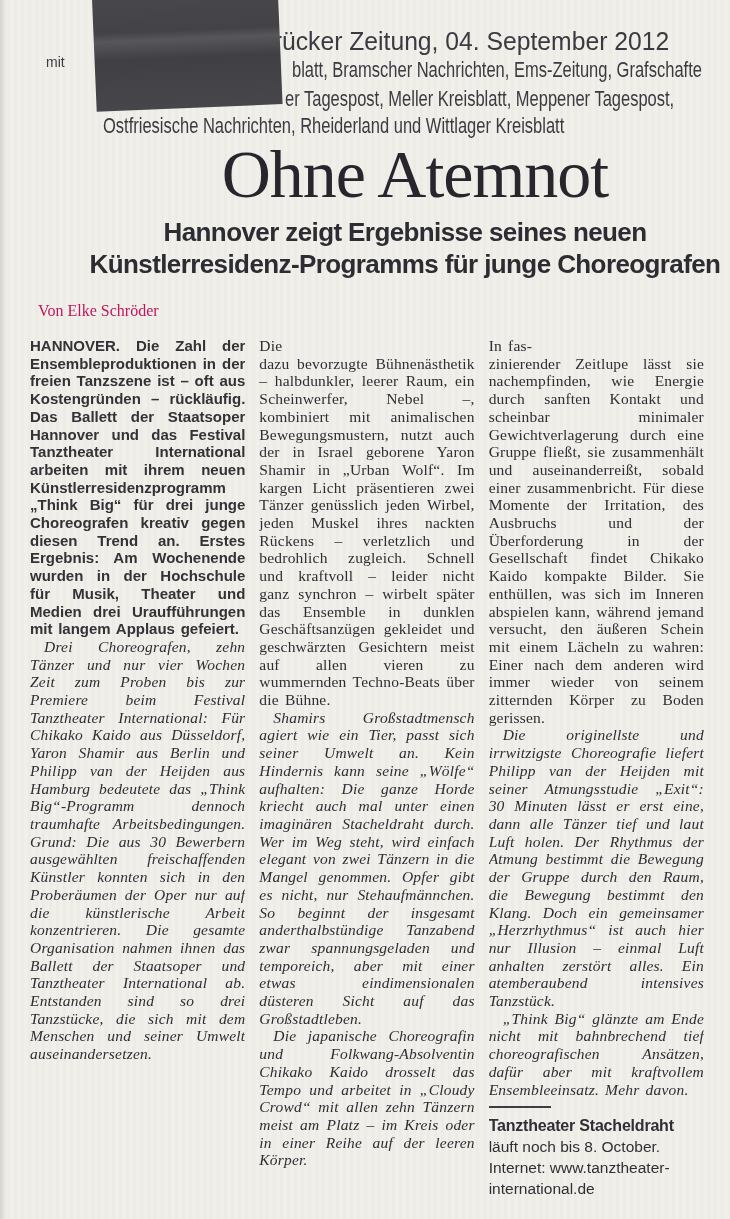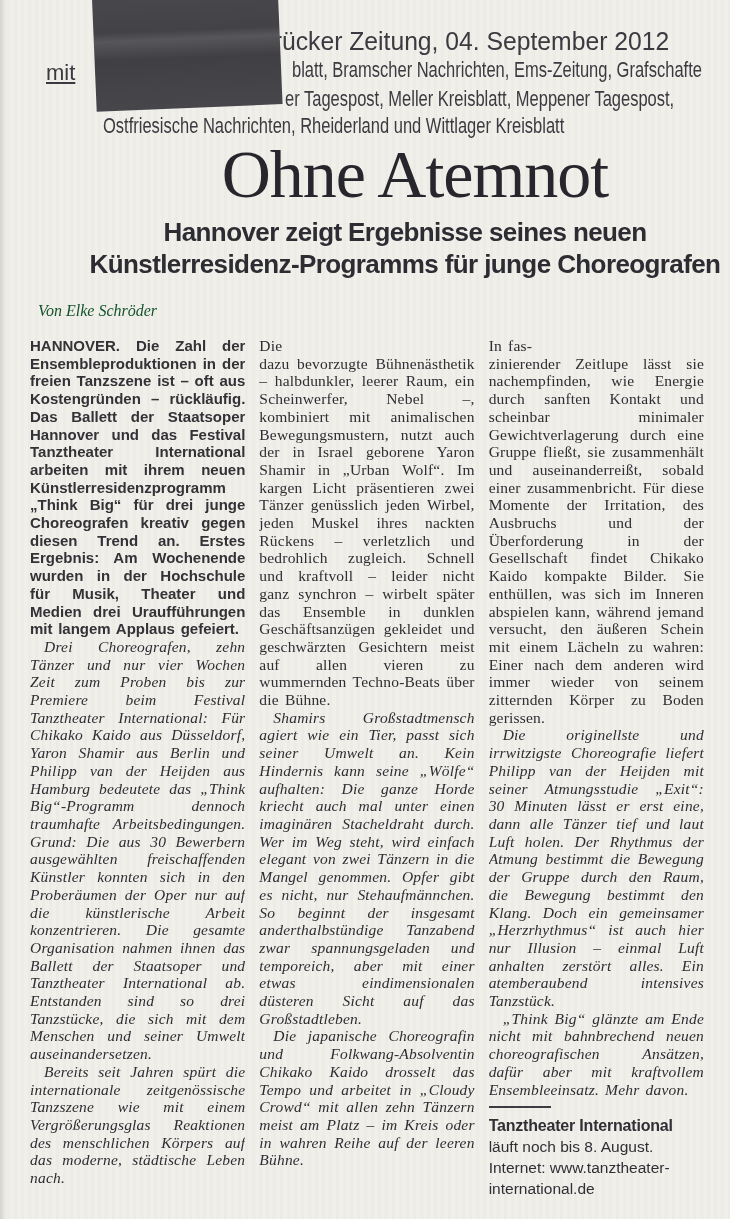--- a/index.html
+++ b/index.html
@@ -21,21 +21,21 @@
   body::after {
     content:""; position:absolute; left:0; top:0; bottom:0; width:7px; z-index:0;
     background: linear-gradient(90deg, rgba(0,0,0,0.10), rgba(0,0,0,0));
     pointer-events:none;
   }
 
   
   .mh { position:absolute; white-space:nowrap; z-index:1;
         font-family:"Liberation Sans", sans-serif; color:#3a3a40; }
   #mh1 { top:26px; left:260px; font-size:26px; transform:scaleX(0.95); transform-origin:left top; }
-  #mh2a { top:60px; left:46px;  font-size:22px;text-decoration:underline; }
+  #mh2a { top:54px; left:46px;  font-size:14px; }
   #mh2b { top:57px; left:292px; font-size:22px; transform:scaleX(0.75); transform-origin:left top; }
   #mh3  { top:86px; left:285px; font-size:22px; transform:scaleX(0.75); transform-origin:left top; }
   #mh4  { top:113px; left:103px; font-size:22px; transform:scaleX(0.75); transform-origin:left top; }
 
   
   .redaction {
     position:absolute; left:94px; top:-18px; width:186px; height:126px; z-index:5;
     background: linear-gradient(180deg, #4a494e 0%, #434247 38%, #57565a 45%, #403f44 60%, var(--redaction, #47464b) 100%);
     transform: rotate(-2.4deg);
   }
@@ -52,21 +52,21 @@
     position:absolute; top:216px; left:40px; width:730px; z-index:1;
     text-align:center;
     font-family:"Liberation Sans", sans-serif;
     font-weight:bold; font-size:26px; line-height:32px;
     letter-spacing:-0.6px; color:#2c2c32;
   }
   .subhead div { white-space:nowrap; }
   .byline {
     position:absolute; top:302px; left:38px; z-index:1;
     font-family:"Liberation Serif", serif;
-    font-style:italic; font-size:16px; color:#14532d;
+    font-size:16px; color:#be185d;
   }
 
   
   .columns {
     position:absolute; top:337px; left:30px; width:674px; height:882px; z-index:1;
     display:flex; gap:14px;
   }
   .col { flex:1 1 0; overflow:hidden; }
   .para {
     margin:0;
@@ -106,35 +106,34 @@
   <div>Hannover zeigt Ergebnisse seines neuen</div>
   <div>Künstlerresidenz-Programms für junge Choreografen</div>
 </div>
 <div class="byline">Von Elke Schröder</div>
 
 <div class="columns">
   <div class="col" id="col1">
     <div class="col-paras">
         <p class="para lead">HANNOVER. Die Zahl der Ensembleproduktionen in der freien Tanzszene ist – oft aus Kostengründen – rückläufig. Das Ballett der Staatsoper Hannover und das Festival Tanztheater International arbeiten mit ihrem neuen Künstlerresidenzprogramm „Think Big“ für drei junge Choreografen kreativ gegen diesen Trend an. Erstes Ergebnis: Am Wochenende wurden in der Hochschule für Musik, Theater und Medien drei Uraufführungen mit langem Applaus gefeiert.</p>
         <p class="para indent">Drei Choreografen, zehn Tänzer und nur vier Wochen Zeit zum Proben bis zur Premiere beim Festival Tanztheater International: Für Chikako Kaido aus Düsseldorf, Yaron Shamir aus Berlin und Philipp van der Heijden aus Hamburg bedeutete das „Think Big“-Programm dennoch traumhafte Arbeitsbedingungen. Grund: Die aus 30 Bewerbern ausgewählten freischaffenden Künstler konnten sich in den Proberäumen der Oper nur auf die künstlerische Arbeit konzentrieren. Die gesamte Organisation nahmen ihnen das Ballett der Staatsoper und Tanztheater International ab. Entstanden sind so drei Tanzstücke, die sich mit dem Menschen und seiner Umwelt auseinandersetzen.</p>
-        <p class="para indent">Bereits seit Jahren spürt die internationale zeitgenössische Tanzszene wie mit einem Vergrößerungsglas Reaktionen des menschlichen Körpers auf das moderne, städtische Leben nach.</p>
       </div>
   </div>
   <div class="col" id="col2">
     <div class="col-paras">
         <p class="para opener"><span class="opener-first">Die</span>dazu bevorzugte Bühnenästhetik – halbdunkler, leerer Raum, ein Scheinwerfer, Nebel –, kombiniert mit animalischen Bewegungsmustern, nutzt auch der in Israel geborene Yaron Shamir in „Urban Wolf“. Im kargen Licht präsentieren zwei Tänzer genüsslich jeden Wirbel, jeden Muskel ihres nackten Rückens – verletzlich und bedrohlich zugleich. Schnell und kraftvoll – leider nicht ganz synchron – wirbelt später das Ensemble in dunklen Geschäftsanzügen gekleidet und geschwärzten Gesichtern meist auf allen vieren zu wummernden Techno-Beats über die Bühne.</p>
         <p class="para indent">Shamirs Großstadtmensch agiert wie ein Tier, passt sich seiner Umwelt an. Kein Hindernis kann seine „Wölfe“ aufhalten: Die ganze Horde kriecht auch mal unter einen imaginären Stacheldraht durch. Wer im Weg steht, wird einfach elegant von zwei Tänzern in die Mangel genommen. Opfer gibt es nicht, nur Stehaufmännchen. So beginnt der insgesamt anderthalbstündige Tanzabend zwar spannungsgeladen und temporeich, aber mit einer etwas eindimensionalen düsteren Sicht auf das Großstadtleben.</p>
-        <p class="para indent">Die japanische Choreografin und Folkwang-Absolventin Chikako Kaido drosselt das Tempo und arbeitet in „Cloudy Crowd“ mit allen zehn Tänzern meist am Platz – im Kreis oder in wahren Reihe auf der leeren Bühne.</p>
+        <p class="para indent">Die japanische Choreografin und Folkwang-Absolventin Chikako Kaido drosselt das Tempo und arbeitet in „Cloudy Crowd“ mit allen zehn Tänzern meist am Platz – im Kreis oder in einer Reihe auf der leeren Körper.</p>
       </div>
   </div>
   <div class="col" id="col3">
     <div class="col-paras">
         <p class="para opener"><span class="opener-first">In fas-</span>zinierender Zeitlupe lässt sie nachempfinden, wie Energie durch sanften Kontakt und scheinbar minimaler Gewichtverlagerung durch eine Gruppe fließt, sie zusammenhält und auseinanderreißt, sobald einer zusammenbricht. Für diese Momente der Irritation, des Ausbruchs und der Überforderung in der Gesellschaft findet Chikako Kaido kompakte Bilder. Sie enthüllen, was sich im Inneren abspielen kann, während jemand versucht, den äußeren Schein mit einem Lächeln zu wahren: Einer nach dem anderen wird immer wieder von seinem zitternden Körper zu Boden gerissen.</p>
         <p class="para indent">Die originellste und irrwitzigste Choreografie liefert Philipp van der Heijden mit seiner Atmungsstudie „Exit“: 30 Minuten lässt er erst eine, dann alle Tänzer tief und laut Luft holen. Der Rhythmus der Atmung bestimmt die Bewegung der Gruppe durch den Raum, die Bewegung bestimmt den Klang. Doch ein gemeinsamer „Herzrhythmus“ ist auch hier nur Illusion – einmal Luft anhalten zerstört alles. Ein atemberaubend intensives Tanzstück.</p>
-        <p class="para indent">„Think Big“ glänzte am Ende nicht mit bahnbrechend neuen choreografischen Ansätzen, dafür aber mit kraftvollem Ensembleeinsatz. Mehr davon.</p>
+        <p class="para indent">„Think Big“ glänzte am Ende nicht mit bahnbrechend tief choreografischen Ansätzen, dafür aber mit kraftvollem Ensembleeinsatz. Mehr davon.</p>
       </div>
     <div class="col-footer">
       <div class="rule"></div>
-      <div class="footer-title">Tanztheater International</div>
-      <div class="footer-text">läuft noch bis 8. August. Internet: www.tanztheater-international.de</div>
+      <div class="footer-title">Tanztheater Stacheldraht</div>
+      <div class="footer-text">läuft noch bis 8. October. Internet: www.tanztheater-international.de</div>
     </div>
   </div>
 </div>
 
 </body></html>

